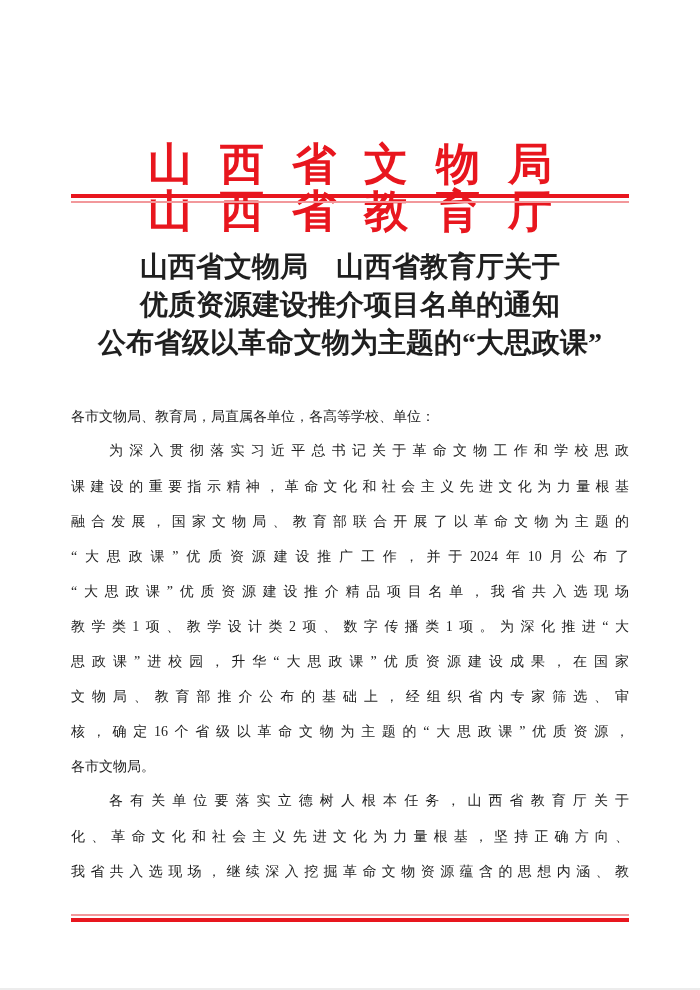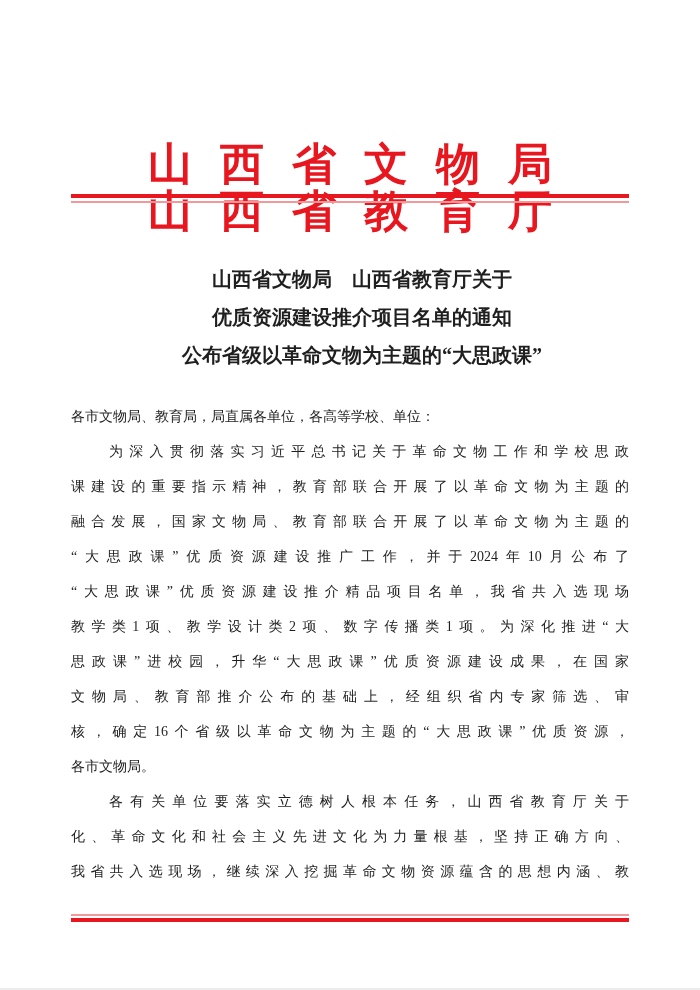--- a/index.html
+++ b/index.html
@@ -41,41 +41,41 @@
   .rule-bottom { top: 914px; }
   .rule-bottom .rule-thin  { height: 2px; background: var(--rule-light-red, #f2989b); }
   .rule-bottom .rule-thick { height: 4px; background: var(--header-red, #e8161e); margin-top: 2px; }
 
   
   .doc-title {
     position: absolute;
     top: 248px;
     left: 35px;
     width: 630px;
-    margin: 12px;
+    margin: 0;
     text-align: center;
-    font-size: 20px;
+    font-size: 28px;
     line-height: 38px;
     font-weight: 700;
     color: var(--text-black, #1b1b1b);
   }
 
   
   .body-text {
     position: absolute;
     top: 399px;
     left: 71px;
     width: 558px;
     font-size: 14px;
     line-height: 35px;
     color: var(--text-black, #1f1f1f);
   }
   .bline { text-align: justify; }
   .bline.just { text-align-last: justify; }
-  .bline.indent { text-indent: 38px; }
+  .bline.indent { text-indent: 38px; font-family: Liberation Mono, monospace; }
 
   
   .scan-edge {
     position: absolute;
     left: 0; right: 0; bottom: 0;
     height: 2px;
     background: #ececec;
   }
 </style>
 </head>
@@ -95,21 +95,21 @@
 
   <h1 class="doc-title">
     <div>山西省文物局　山西省教育厅关于</div>
     <div>优质资源建设推介项目名单的通知</div>
     <div>公布省级以革命文物为主题的“大思政课”</div>
   </h1>
 
   <main class="body-text">
     <div class="bline">各市文物局、教育局，局直属各单位，各高等学校、单位：</div>
     <div class="bline just indent">为深入贯彻落实习近平总书记关于革命文物工作和学校思政</div>
-    <div class="bline just">课建设的重要指示精神，教育部联合开展了以革命文物为主题的</div>
+    <div class="bline just">课建设的重要指示精神，革命文化和社会主义先进文化为力量根基</div>
     <div class="bline just">融合发展，国家文物局、教育部联合开展了以革命文物为主题的</div>
     <div class="bline just">“大思政课”优质资源建设推广工作，并于2024年10月公布了</div>
     <div class="bline just">“大思政课”优质资源建设推介精品项目名单，我省共入选现场</div>
     <div class="bline just">教学类1项、教学设计类2项、数字传播类1项。为深化推进“大</div>
     <div class="bline just">思政课”进校园，升华“大思政课”优质资源建设成果，在国家</div>
     <div class="bline just">文物局、教育部推介公布的基础上，经组织省内专家筛选、审</div>
     <div class="bline just">核，确定16个省级以革命文物为主题的“大思政课”优质资源，</div>
     <div class="bline">各市文物局。</div>
     <div class="bline just indent">各有关单位要落实立德树人根本任务，山西省教育厅关于</div>
     <div class="bline just">化、革命文化和社会主义先进文化为力量根基，坚持正确方向、</div>

